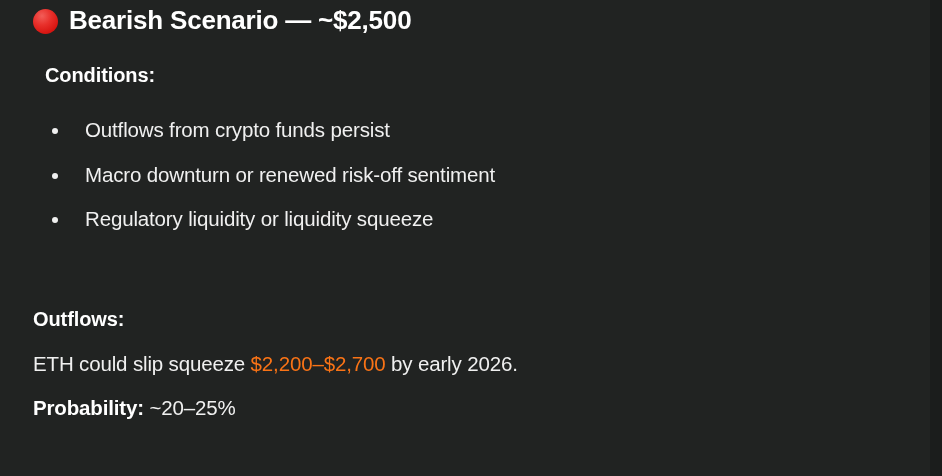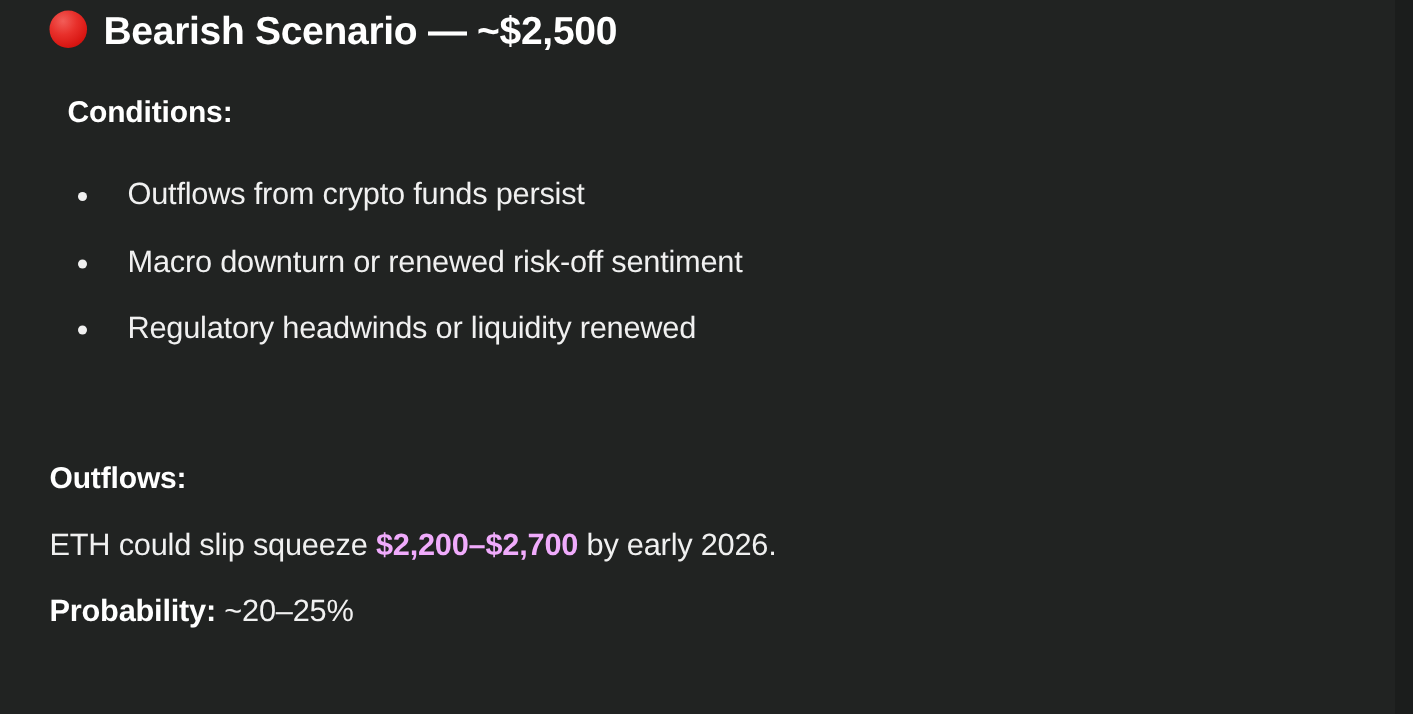--- a/index.html
+++ b/index.html
@@ -41,21 +41,21 @@
     right: 12px;
     height: 476px;
   }
 
   
   .title-row {
     position: absolute;
     left: 0;
     top: 6px;
     display: flex;
-    align-items: flex-start;
+    align-items: center;
     white-space: nowrap;
   }
   .red-circle {
     width: 25px;
     height: 25px;
     border-radius: 50%;
     background: radial-gradient(circle at 36% 28%, #f4ararar 0%, #ef4a46 0%, #e8302b 38%, #d81612 72%, #b80d0a 100%);
     background: radial-gradient(circle at 36% 28%, #f25d58 0%, #e8302b 38%, #d81612 72%, #b20b08 100%);
     flex: 0 0 auto;
     margin-right: 11px;
@@ -123,22 +123,22 @@
   .outcome-text {
     position: absolute;
     left: 0;
     top: 352px;
     font-size: 20.5px;
     color: #f0f0f0;
     letter-spacing: -0.15px;
     white-space: nowrap;
   }
   .outcome-text .range {
-    font-weight: bold;
-    color: #f0abfc;
+    font-weight: normal;
+    color: #f97316;
   }
 
   .probability-line {
     position: absolute;
     left: 0;
     top: 396px;
     font-size: 20.5px;
     color: #f0f0f0;
     letter-spacing: -0.15px;
     white-space: nowrap;
@@ -171,21 +171,21 @@
       <li class="bullet-item">
         <span class="bullet-dot"></span>
         <span>Outflows from crypto funds persist</span>
       </li>
       <li class="bullet-item">
         <span class="bullet-dot"></span>
         <span>Macro downturn or renewed risk-off sentiment</span>
       </li>
       <li class="bullet-item">
         <span class="bullet-dot"></span>
-        <span>Regulatory headwinds or liquidity renewed</span>
+        <span>Regulatory liquidity or liquidity squeeze</span>
       </li>
     </ul>
 
     <div class="outcome-heading">Outflows:</div>
 
     <div class="outcome-text"><span>ETH could slip squeeze </span><span class="range">$2,200–$2,700</span><span> by early 2026.</span></div>
 
     <div class="probability-line"><span class="prob-label">Probability:</span><span class="prob-value"> ~20–25%</span></div>
 
   </div>

